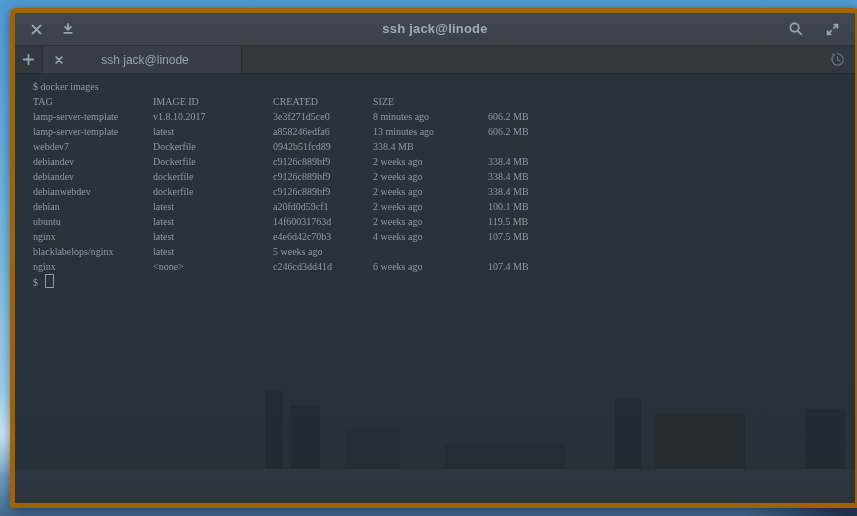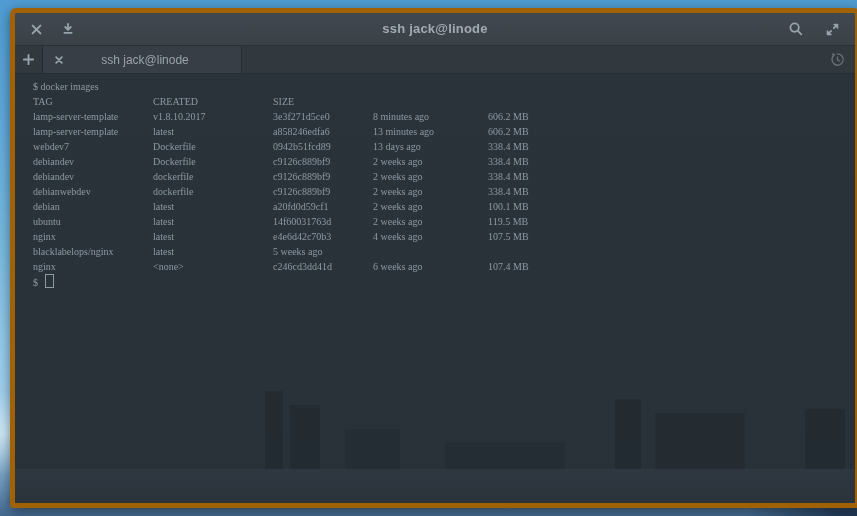--- a/index.html
+++ b/index.html
@@ -175,24 +175,24 @@
       <div class="bld b4"></div>
         <div class="bld b5"></div>
         <div class="bld b6"></div>
       <div class="bld b7"></div>
       <div class="haze"></div>
     </div>
 
     <div class="term-content">
       <div class="line">$ docker images</div>
       <div id="rows-host">
-          <div class="trow header"><span>TAG</span><span>CREATED</span><span>SIZE</span></div>
+          <div class="trow header"><span>TAG</span><span>IMAGE ID</span><span>CREATED</span><span>SIZE</span></div>
           <div class="trow"><span>lamp-server-template</span><span>v1.8.10.2017</span><span>3e3f271d5ce0</span><span>8 minutes ago</span><span>606.2 MB</span></div>
           <div class="trow"><span>lamp-server-template</span><span>latest</span><span>a858246edfa6</span><span>13 minutes ago</span><span>606.2 MB</span></div>
-          <div class="trow"><span>webdev7</span><span>Dockerfile</span><span>0942b51fcd89</span><span>13 days ago</span><span>338.4 MB</span></div>
+          <div class="trow"><span>webdev7</span><span>Dockerfile</span><span>0942b51fcd89</span><span>338.4 MB</span></div>
           <div class="trow"><span>debiandev</span><span>Dockerfile</span><span>c9126c889bf9</span><span>2 weeks ago</span><span>338.4 MB</span></div>
           <div class="trow"><span>debiandev</span><span>dockerfile</span><span>c9126c889bf9</span><span>2 weeks ago</span><span>338.4 MB</span></div>
           <div class="trow"><span>debianwebdev</span><span>dockerfile</span><span>c9126c889bf9</span><span>2 weeks ago</span><span>338.4 MB</span></div>
           <div class="trow"><span>debian</span><span>latest</span><span>a20fd0d59cf1</span><span>2 weeks ago</span><span>100.1 MB</span></div>
           <div class="trow"><span>ubuntu</span><span>latest</span><span>14f60031763d</span><span>2 weeks ago</span><span>119.5 MB</span></div>
           <div class="trow"><span>nginx</span><span>latest</span><span>e4e6d42c70b3</span><span>4 weeks ago</span><span>107.5 MB</span></div>
           <div class="trow"><span>blacklabelops/nginx</span><span>latest</span><span>5 weeks ago</span></div>
           <div class="trow"><span>nginx</span><span>&lt;none&gt;</span><span>c246cd3dd41d</span><span>6 weeks ago</span><span>107.4 MB</span></div>
         </div>
       <div class="line"><span>$</span><span class="cursor"></span></div>

